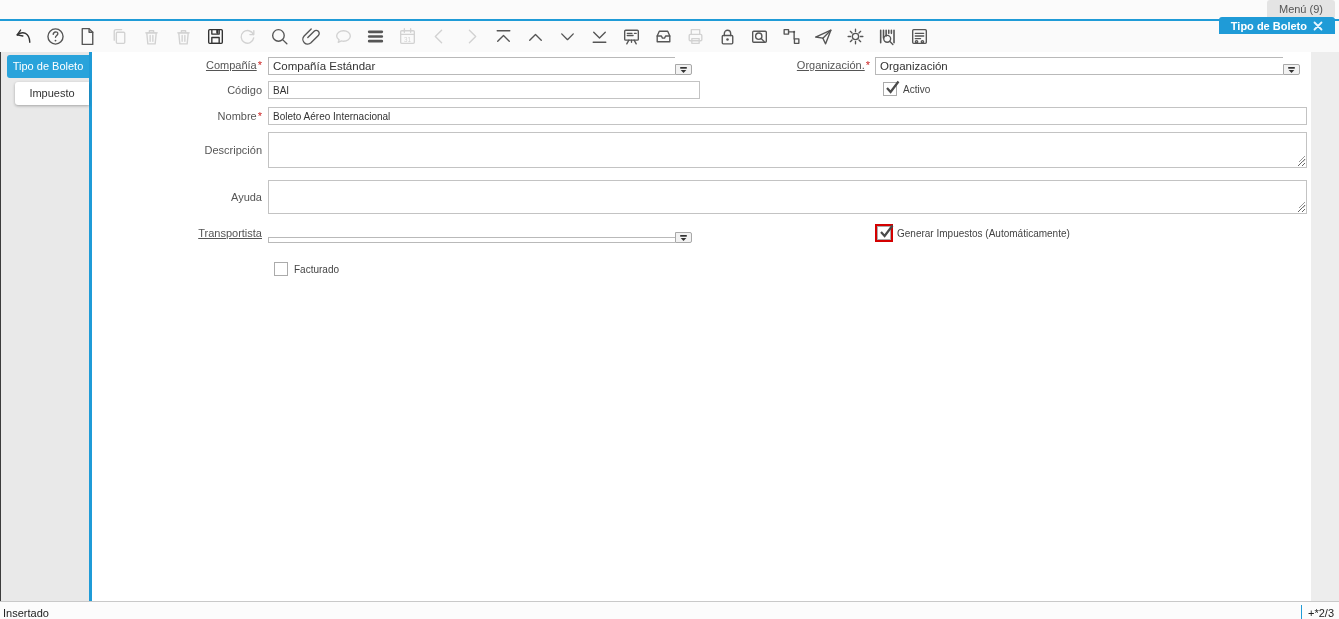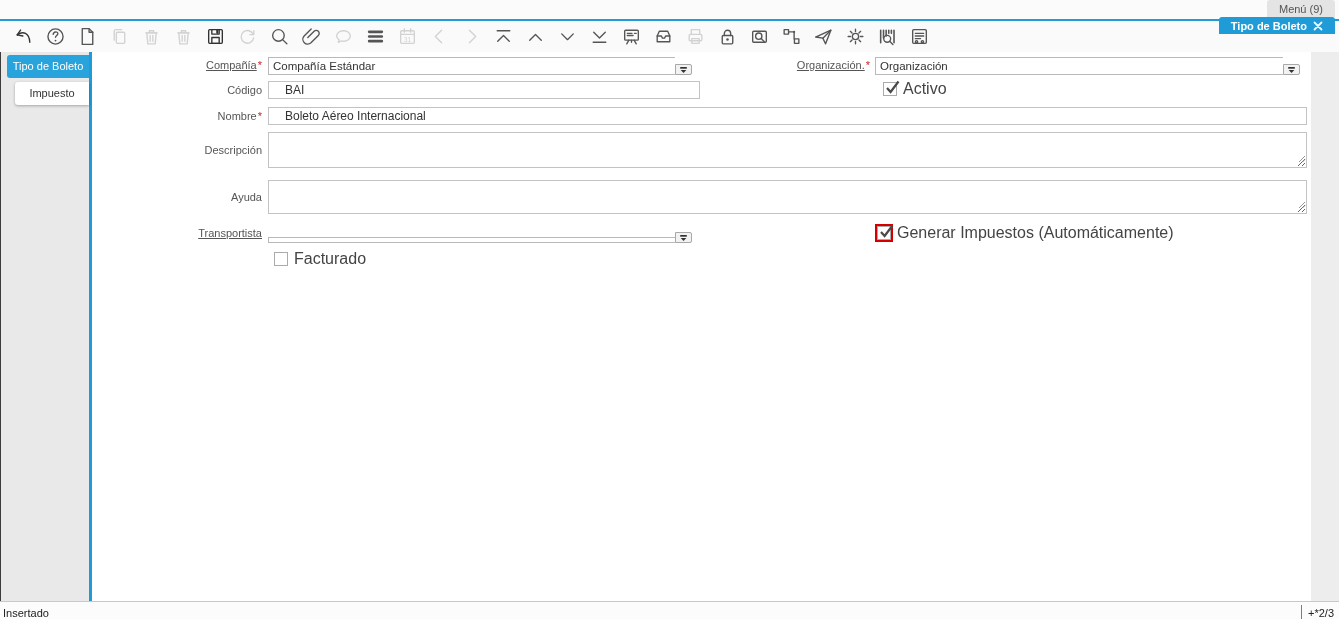--- a/index.html
+++ b/index.html
@@ -32,36 +32,36 @@
   .content { flex:1; background:#fff; position:relative; }
   .right-gutter { width:28px; background:#ededed; }
 
   
   .frow { position:absolute; display:flex; align-items:center; }
   .flabel { font-size:11px; color:#555; text-align:right; }
   .flabel.zoomable { text-decoration:underline; }
   .req { color:#cc2222; margin-left:1px; font-size:11px; }
   .lblbox { position:absolute; display:flex; justify-content:flex-end; align-items:center; }
 
-  .tinput { font-family:"Liberation Sans",sans-serif; font-size:12px; color:#333; border:1px solid #c3c3c3;
-            height:18px; padding:1px 16px; background:#fff; outline:none; width:100%; }
+  .tinput { font-family:"Liberation Sans",sans-serif; font-size:10px; color:#333; border:1px solid #c3c3c3;
+            height:18px; padding:1px 4px; background:#fff; outline:none; width:100%; }
   .tarea  { font-family:"Liberation Sans",sans-serif; font-size:11.5px; color:#333; border:1px solid #c3c3c3;
             background:#fff; outline:none; width:100%; height:100%; resize:both; }
 
   .combo { display:flex; align-items:flex-end; height:20px; width:100%; }
   .combo .cval { flex:1; border:1px solid #b9b9b9; border-right:none; background:#fff; font-size:11.5px; color:#333;
                  padding:2px 4px; white-space:nowrap; overflow:hidden; }
   .combo .cbtn { width:17px; border:1px solid #a8a8a8; background:#f2f2f2; display:flex; align-items:center;
                  justify-content:center; color:#333; border-radius:0 2px 2px 0; }
 
   .chk { position:relative; width:14px; height:14px; border:1px solid #ababab; background:#fff; display:inline-block; flex:none; }
   .chk .mark { display:none; position:absolute; left:0px; top:-4px; }
   .chk.checked .mark { display:block; }
   .chk.hl { box-shadow:0 0 0 2px #d40000; }
-  .chklabel { font-size:16px; color:#444; margin-left:6px; }
+  .chklabel { font-size:10px; color:#444; margin-left:6px; }
 
   .rhandle { position:absolute; right:1px; bottom:1px; color:#999; pointer-events:none; }
 
   
   .statusbar { height:18px; border-top:1px solid #c9c9c9; background:#fcfcfc; display:flex; align-items:flex-end;
                font-size:11px; color:#333; padding:0 3px; }
   .statusbar .spacer { flex:1; }
   .statusbar .sep { width:1px; height:14px; background:#1f9bd7; margin:0 6px 0 0; }
   .statusbar .slot { font-size:11px; color:#222; padding-right:2px; }
 </style>
@@ -364,21 +364,21 @@
       </div>
       <div class="frow" style="left:785px;top:172px;height:18px;">
         <span class="chk hl checked">
           <span class="mark"><svg width="17" height="17" viewBox="0 0 17 17">
                 <path d="M3 9l3.6 4L14.5 2.5" stroke="#4a4a4a" stroke-width="2.2" fill="none"></path>
               </svg></span>
         </span>
         <span class="chklabel">Generar Impuestos (Automáticamente)</span>
       </div>
 
-      <div class="frow" style="left:182px;top:198px;height:18px;text-align:center;">
+      <div class="frow" style="left:182px;top:208px;height:18px;text-align:center;">
         <span class="chk">
           
         </span>
         <span class="chklabel">Facturado</span>
       </div>
 
     </div>
 
     <div class="right-gutter"></div>
   </div>

